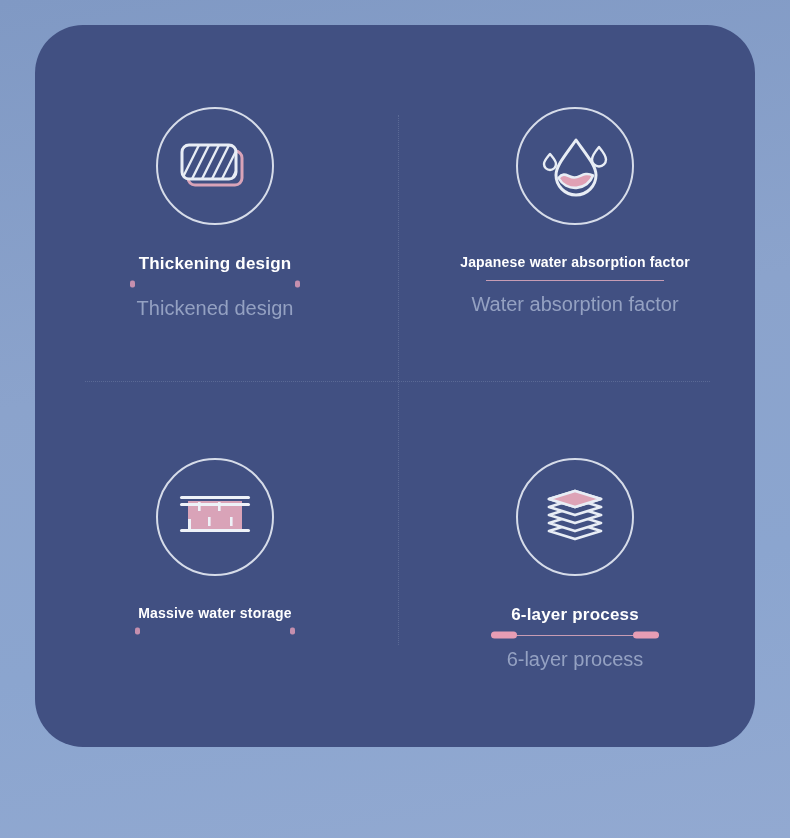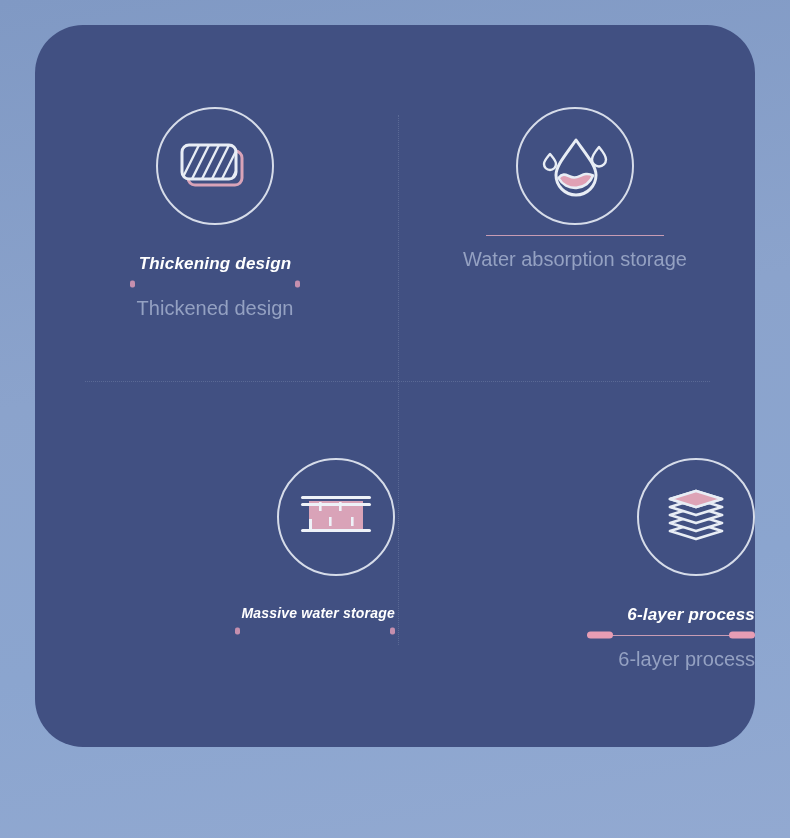--- a/index.html
+++ b/index.html
@@ -64,21 +64,20 @@
     position: relative;
     display: flex;
     flex-direction: column;
     align-items: center;
     justify-content: flex-start;
     padding-top: 82px;
     box-sizing: border-box;
   }
   .quadrant.row2 {
     padding-top: 72px;
-    align-items: flex-end;
   }
 
   
   .icon-circle {
     width: 118px;
     height: 118px;
     border-radius: 50%;
     border: 2px solid #d6dce9;
     display: flex;
     align-items: center;
@@ -87,21 +86,20 @@
   }
 
   
   .title-main {
     margin-top: 29px;
     color: #ffffff;
     font-size: 17px;
     font-weight: bold;
     letter-spacing: 0.2px;
     white-space: nowrap;
-    font-style: italic;
   }
   .title-main.small {
     font-size: 14px;
     font-weight: bold;
   }
   .title-sub {
     color: #94a1c2;
     font-size: 20px;
     font-weight: normal;
     white-space: nowrap;
@@ -197,26 +195,27 @@
           <path d="M13 24 C17 29 19 31 19 34 A6 6 0 0 1 7 34 C7 31 9 29 13 24 Z" fill="none" stroke="#e8edf5" stroke-width="2.4" stroke-linejoin="round"></path>
 
           <path d="M62 17 C67 23 69 26 69 29.5 A7 7 0 0 1 55 29.5 C55 26 57 23 62 17 Z" fill="none" stroke="#e8edf5" stroke-width="2.4" stroke-linejoin="round"></path>
 
           <path d="M39 10 C51 27 59 36 59 45 A20 20 0 0 1 19 45 C19 36 27 27 39 10 Z" fill="none" stroke="#e8edf5" stroke-width="3" stroke-linejoin="round"></path>
 
           <path d="M21.5 48 C27 41 31 47 37 47.5 C43 48 47 41 56 45.5
                    A19 19 0 0 1 21.5 48 Z" fill="#e0a0b4" stroke="#e8edf5" stroke-width="2.6" stroke-linejoin="round"></path>
         </svg>
       </div>
+      <div class="title-main small">Japanese water absorption factor</div>
       <div class="rule plain w2">
 
         <span class="bar" style="width:100%"></span>
 
       </div>
-      <div class="title-sub">Water absorption storage</div>
+      <div class="title-sub">Water absorption factor</div>
     </div>
 
     <div class="quadrant row2">
       <div class="icon-circle">
         <svg width="82" height="60" viewBox="0 0 82 60">
 
           <rect x="14" y="14" width="54" height="28" fill="#d9a3b8"></rect>
 
           <g fill="#eef2f8">
             <rect x="24" y="15" width="2.6" height="9"></rect>

